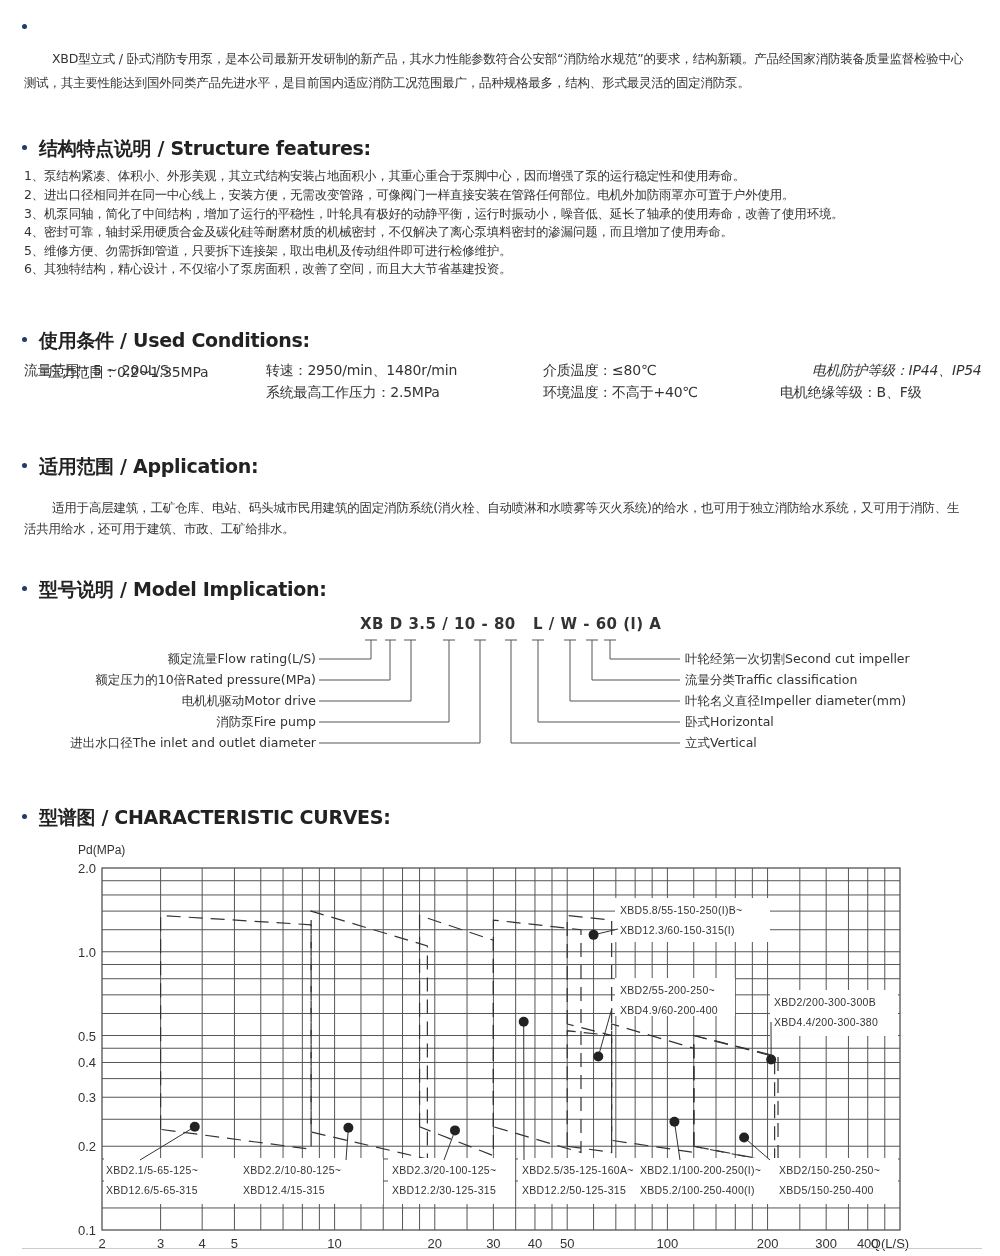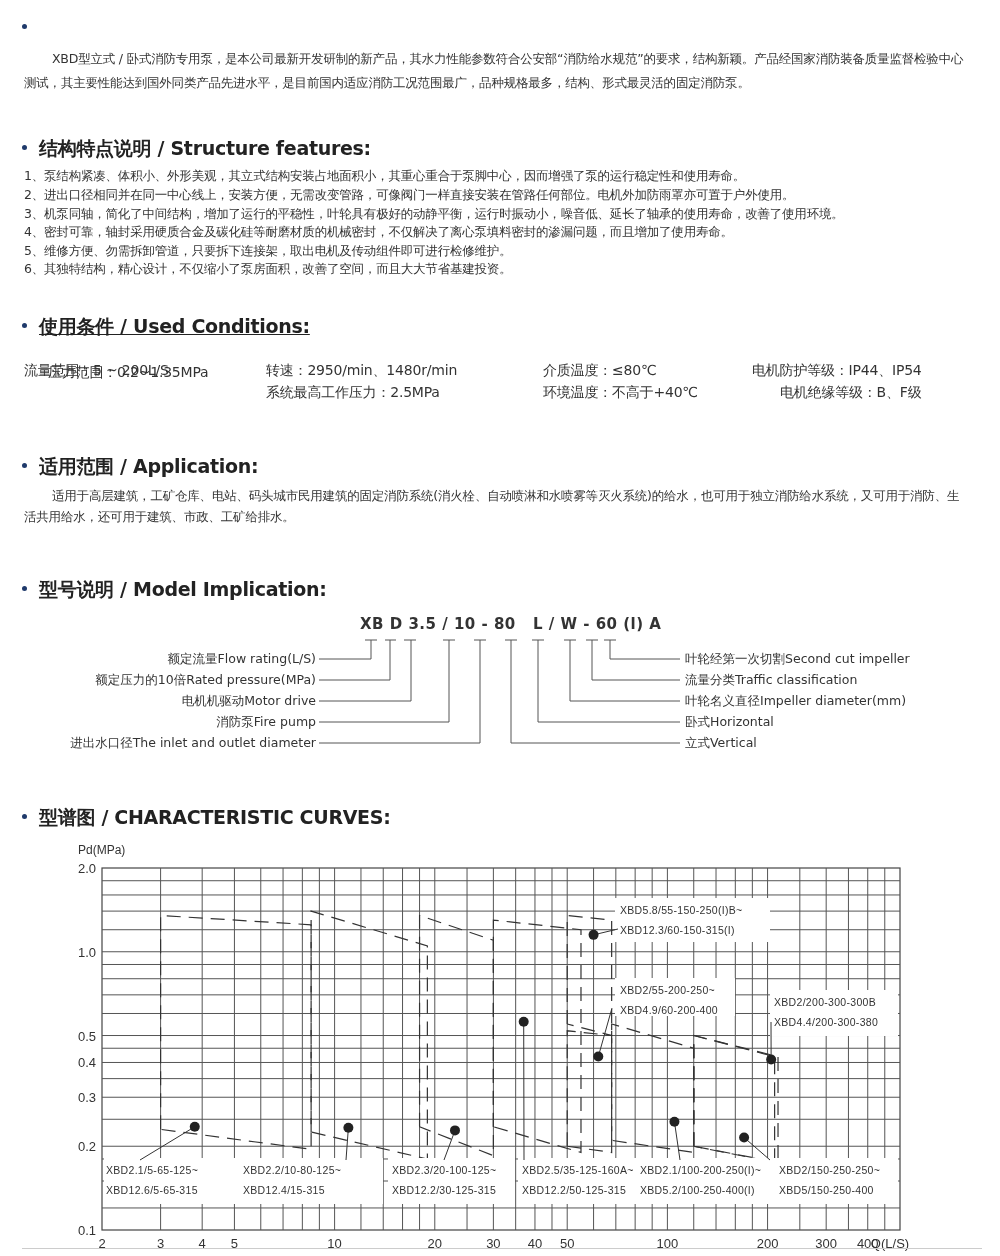--- a/index.html
+++ b/index.html
@@ -29,36 +29,36 @@
 <div class="section-title" style="top:136px;">
   <span class="bullet"></span><span>结构特点说明 / Structure features:</span>
 </div>
 <div class="list-line" style="top:168px;">1、泵结构紧凑、体积小、外形美观，其立式结构安装占地面积小，其重心重合于泵脚中心，因而增强了泵的运行稳定性和使用寿命。</div>
 <div class="list-line" style="top:187px;">2、进出口径相同并在同一中心线上，安装方便，无需改变管路，可像阀门一样直接安装在管路任何部位。电机外加防雨罩亦可置于户外使用。</div>
 <div class="list-line" style="top:206px;">3、机泵同轴，简化了中间结构，增加了运行的平稳性，叶轮具有极好的动静平衡，运行时振动小，噪音低、延长了轴承的使用寿命，改善了使用环境。</div>
 <div class="list-line" style="top:224px;">4、密封可靠，轴封采用硬质合金及碳化硅等耐磨材质的机械密封，不仅解决了离心泵填料密封的渗漏问题，而且增加了使用寿命。</div>
 <div class="list-line" style="top:243px;">5、维修方便、勿需拆卸管道，只要拆下连接架，取出电机及传动组件即可进行检修维护。</div>
 <div class="list-line" style="top:261px;">6、其独特结构，精心设计，不仅缩小了泵房面积，改善了空间，而且大大节省基建投资。</div>
 
-<div class="section-title" style="top:314px;text-decoration:underline;">
+<div class="section-title" style="top:328px;">
   <span class="bullet"></span><span>使用条件 / Used Conditions:</span>
 </div>
 <div class="cond" style="left:24px; top:362px;">流量范围：5 ~ 200L/S</div>
 <div class="cond" style="left:266px; top:362px;">转速：2950/min、1480r/min</div>
 <div class="cond" style="left:543px; top:362px;">介质温度：≤80℃</div>
-<div class="cond" style="left:752px; top:362px;">电机防护等级：IP44、IP54</div>
+<div class="cond" style="left:812px; top:362px;font-style:italic;">电机防护等级：IP44、IP54</div>
 <div class="cond" style="left:24px; top:364px;margin-left:24px;">压力范围：0.2~1.35MPa</div>
 <div class="cond" style="left:266px; top:384px;">系统最高工作压力：2.5MPa</div>
 <div class="cond" style="left:543px; top:384px;">环境温度：不高于+40℃</div>
 <div class="cond" style="left:780px; top:384px;">电机绝缘等级：B、F级</div>
 
 <div class="section-title" style="top:454px;">
   <span class="bullet"></span><span>适用范围 / Application:</span>
 </div>
-<div class="para" style="top:485px; line-height:21px;"><span class="indent"></span><span>适用于高层建筑，工矿仓库、电站、码头城市民用建筑的固定消防系统(消火栓、自动喷淋和水喷雾等灭火系统)的给水，也可用于独立消防给水系统，又可用于消防、生活共用给水，还可用于建筑、市政、工矿给排水。</span></div>
+<div class="para" style="top:497px; line-height:21px;"><span class="indent"></span><span>适用于高层建筑，工矿仓库、电站、码头城市民用建筑的固定消防系统(消火栓、自动喷淋和水喷雾等灭火系统)的给水，也可用于独立消防给水系统，又可用于消防、生活共用给水，还可用于建筑、市政、工矿给排水。</span></div>
 
 <div class="section-title" style="top:577px;">
   <span class="bullet"></span><span>型号说明 / Model Implication:</span>
 </div>
 <div class="model-code">XB D 3.5 / 10 - 80   L / W - 60 (l) A</div>
 
 <div class="model-label-l" style="right:684px; top:651px;">额定流量Flow rating(L/S)</div>
 <div class="model-label-l" style="right:684px; top:672px;">额定压力的10倍Rated pressure(MPa)</div>
 <div class="model-label-l" style="right:684px; top:693px;">电机机驱动Motor drive</div>
 <div class="model-label-l" style="right:684px; top:714px;">消防泵Fire pump</div>

